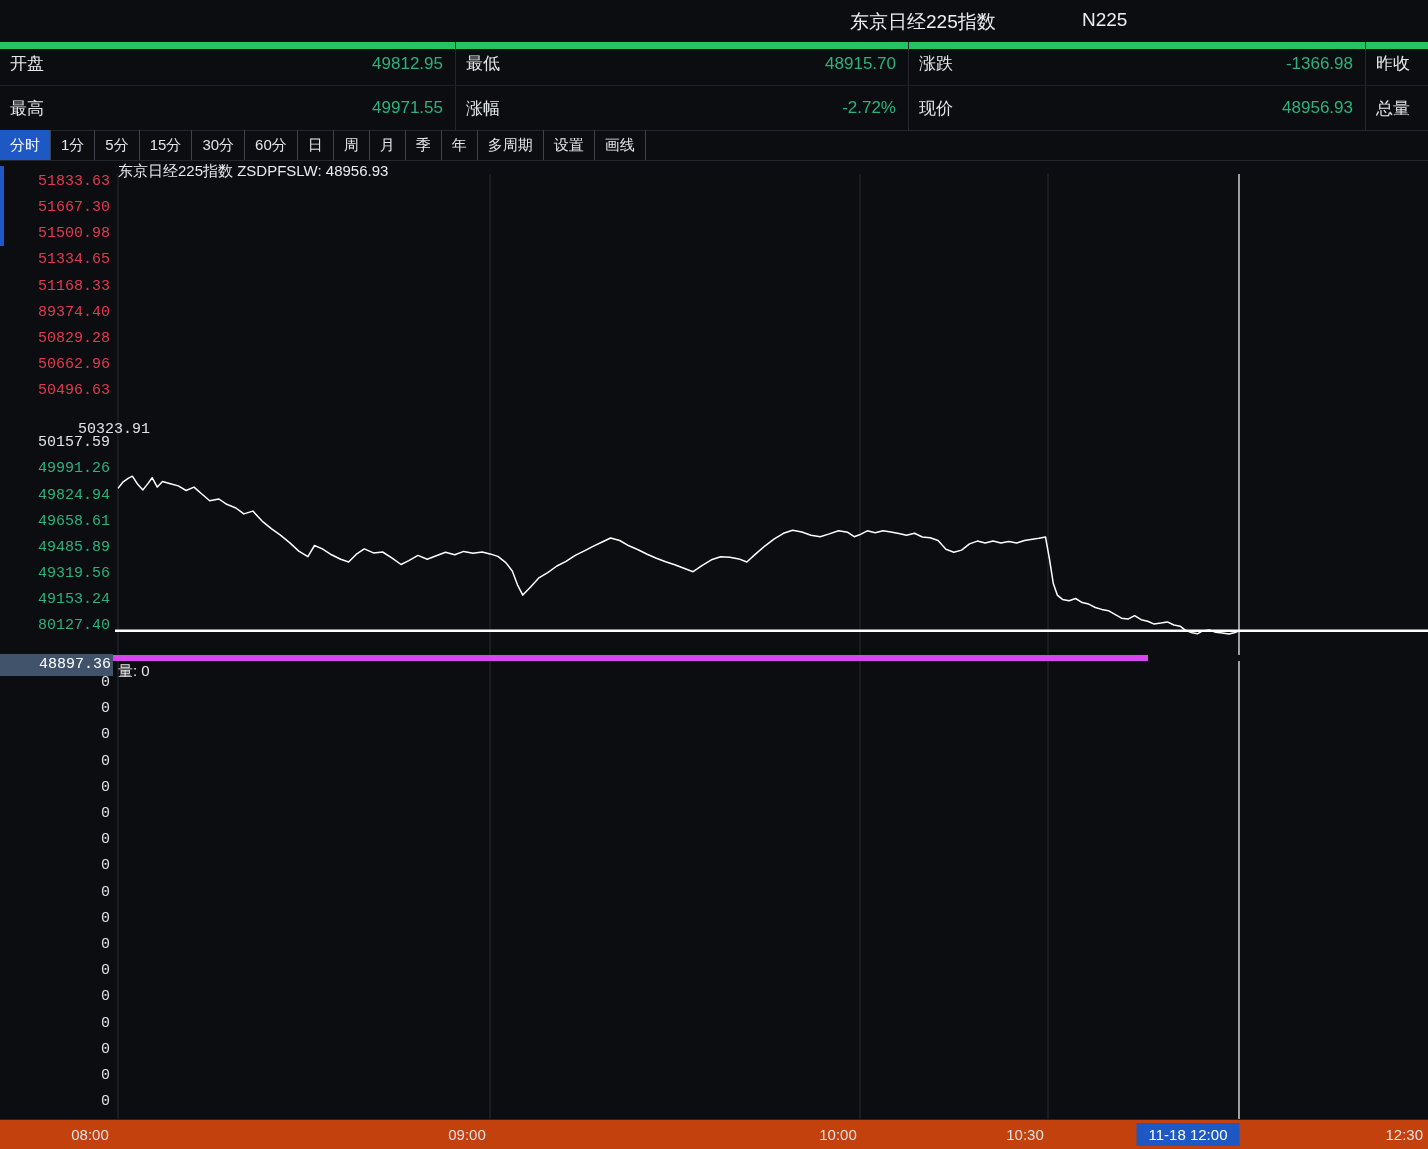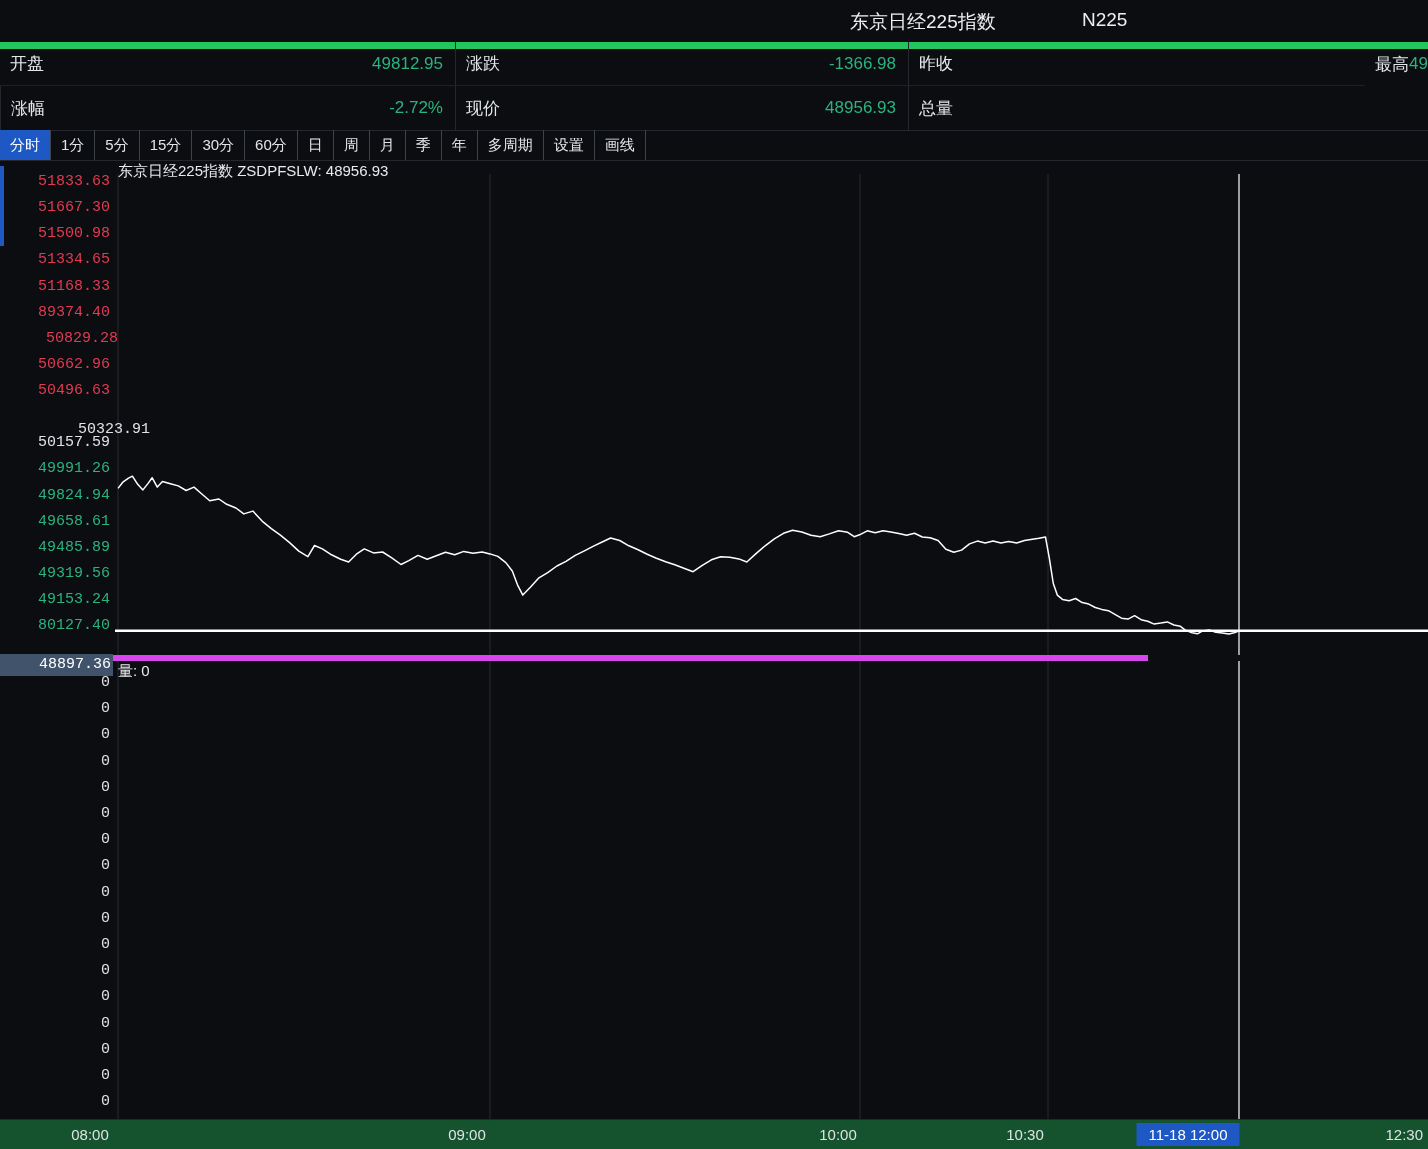--- a/index.html
+++ b/index.html
@@ -35,40 +35,44 @@
   .legend{position:absolute;left:118px;top:2px;font-size:15px;color:#e8eaed;z-index:3;}
   .vol-legend{position:absolute;left:118px;top:1px;font-size:15px;color:#e8eaed;z-index:3;}
   .ylabel{position:absolute;left:0;width:110px;text-align:right;font-size:15px;
           line-height:20px;z-index:2;font-family:Liberation Mono, monospace;}
   .ylabel.red{color:#e13a52;}
   .ylabel.green{color:#2cb27e;}
   .ylabel.white{color:#dfe2e6;}
   .ylabel.highlight{background:#41526b;color:#ffffff;width:111px;padding-right:2px;
                     padding-top:1px;padding-bottom:1px;z-index:4;}
   
-  .xaxis{position:absolute;top:1119px;left:0;width:1428px;height:30px;background:#14532d;
+  .xaxis{position:absolute;top:1119px;left:0;width:1428px;height:30px;background:#c2410c;
          border-top:1px solid #24272d;font-size:15px;}
   .xlabel{position:absolute;top:6px;transform:translateX(-50%);color:#dfe2e6;white-space:nowrap;}
   .xlabel.rightedge{transform:none;left:auto;right:5px;}
   .xlabel.highlight{background:#1e58c4;color:#ffffff;padding:3px 12px;top:3px;}
   
   .scroll-thumb{position:absolute;left:0;top:166px;width:4px;height:80px;background:#1e58c4;z-index:5;}
 </style>
 </head>
 <body>
 
 <div class="titlebar">
   <span class="title">东京日经225指数</span>
   <span class="symbol">N225</span>
 </div>
 
 <div class="stats">
     <div class="stat-cell row0">
       <span class="stat-label">开盘</span>
       <span class="stat-value">49812.95</span>
+    </div>
+    <div class="stat-cell row0 sep">
+      <span class="stat-label">最低</span>
+      <span class="stat-value">48915.70</span>
     </div>
     <div class="stat-cell row0 sep">
       <span class="stat-label">涨跌</span>
       <span class="stat-value">-1366.98</span>
     </div>
     <div class="stat-cell row0 sep">
       <span class="stat-label">昨收</span>
       <span class="stat-value"></span>
     </div>
     <div class="stat-cell">
@@ -107,21 +111,21 @@
   </div>
 
 <div class="pricepane">
   <div class="legend">东京日经225指数 ZSDPFSLW: 48956.93</div>
 <div class="ylabel red" style="top: 12px;">51833.63</div>
     <div class="ylabel red" style="top: 38.125px;">51667.30</div>
     <div class="ylabel red" style="top: 64.25px;">51500.98</div>
     <div class="ylabel red" style="top: 90.375px;">51334.65</div>
     <div class="ylabel red" style="top: 116.5px;">51168.33</div>
     <div class="ylabel red" style="top: 142.625px;">89374.40</div>
-    <div class="ylabel red" style="top: 168.75px; padding-left: 8px;">50829.28</div>
+    <div class="ylabel red" style="top: 168.75px;">50829.28</div>
     <div class="ylabel red" style="top: 194.875px;">50662.96</div>
     <div class="ylabel red" style="top: 221px;">50496.63</div>
     <div class="ylabel white" style="top: 260px; margin-left: 40px;">50323.91</div>
     <div class="ylabel white" style="top: 273.25px;">50157.59</div>
     <div class="ylabel green" style="top: 299.375px;">49991.26</div>
     <div class="ylabel green" style="top: 325.5px;">49824.94</div>
     <div class="ylabel green" style="top: 351.625px;">49658.61</div>
     <div class="ylabel green" style="top: 377.75px;">49485.89</div>
     <div class="ylabel green" style="top: 403.875px;">49319.56</div>
     <div class="ylabel green" style="top: 430px;">49153.24</div>

